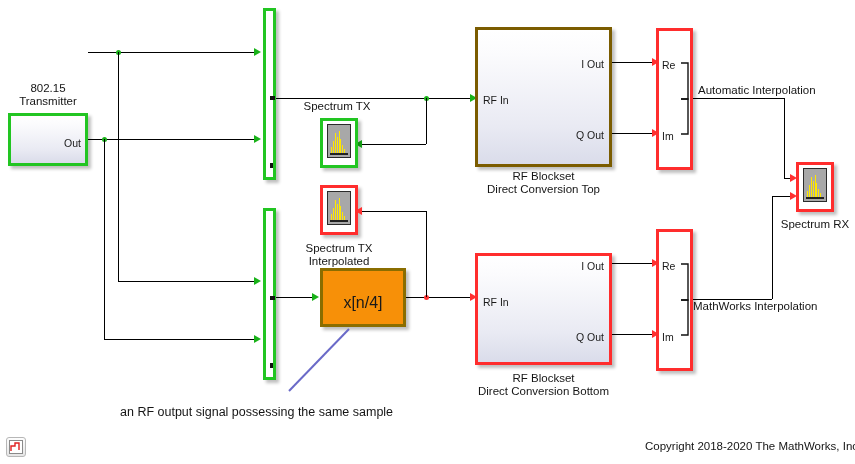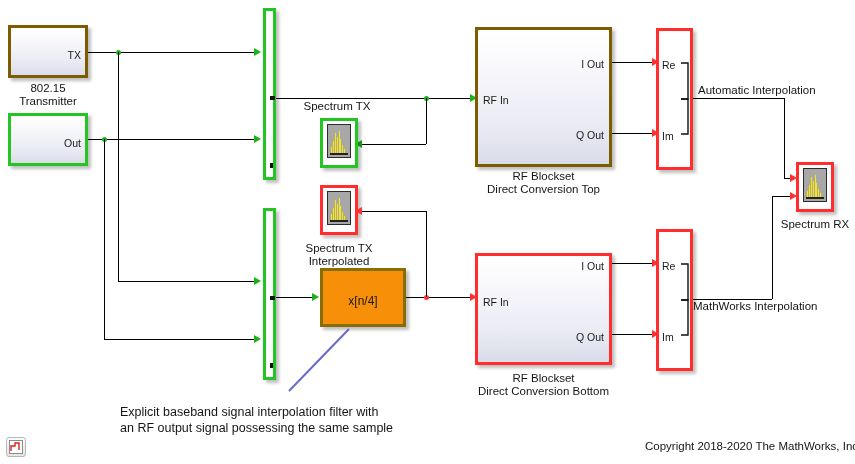--- a/index.html
+++ b/index.html
@@ -43,20 +43,21 @@
     text-align:center;
     line-height:12.5px;
     white-space:pre-line;
   }
   .annot{
     position:absolute;
     font-size:11.5px;
     color:#151515;
     line-height:12.5px;
     white-space:nowrap;
+    text-align:right;
   }
   .annot.big{font-size:12.5px;line-height:16px;}
 
   
   .wire{position:absolute;}
   .wire.h{height:0;border-top:1.6px solid;}
   .wire.v{width:0;border-left:1.6px solid;}
   .g{border-color:#19b219;}
   .r{border-color:#ff3030;}
 
@@ -115,23 +116,20 @@
     border:1px solid #b7b7b7;border-radius:3px;
     background:linear-gradient(180deg,#fdfdfd,#e6e6e6);
   }
   .blue-line{position:absolute;}
 </style>
 </head>
 <body>
 
 <div id="canvas">
 
-  <div class="blk brown" style="left:8px;top:25px;width:80px;height:53px;">
-    <span class="port-label" style="right:4px;top:22px;">TX</span>
-  </div>
   <div class="blk-caption" style="left:0px;top:82px;width:96px;">802.15
 Transmitter</div>
 
   <div class="blk green" style="left:8px;top:113px;width:80px;height:53px;">
     <span class="port-label" style="right:4px;top:22px;">Out</span>
   </div>
 
   <div class="busbar" style="left:263px;top:8px;height:172px;">
     <span class="bus-tick" style="top:85px;"></span>
     <span class="bus-tick" style="top:152px;height:5px;width:3px;"></span>
@@ -197,21 +195,21 @@
       <span class="scope-axis"></span>
     </div>
   </div>
   <div class="blk-caption" style="left:291px;top:242px;width:96px;">Spectrum TX
 Interpolated</div>
 
   <div class="wire h g" style="left:276px;top:297px;width:38px;"></div>
   <div class="arrow g" style="left:312px;top:292.5px;"></div>
 
   <div class="blk orange" style="left:320px;top:268px;width:86px;height:59px;">
-    <span class="port-label" style="left:0;right:0;top:24px;text-align:center;font-size:12px;">x[n/4]</span>
+    <span class="port-label" style="left:0;right:0;top:24px;text-align:center;font-size:16px;">x[n/4]</span>
   </div>
 
   <div class="wire h r" style="left:406px;top:297px;width:66px;"></div>
   <div class="arrow r" style="left:470px;top:292.5px;"></div>
   <span class="junction r" style="left:424px;top:294.5px;"></span>
   <div class="wire v r" style="left:426px;top:211px;height:86px;"></div>
   <div class="wire h r" style="left:362px;top:211px;width:64px;"></div>
   <div class="arrow r" style="left:355px;top:206.5px;transform:scaleX(-1);"></div>
 
   <div class="blk brown" style="left:475px;top:27px;width:137px;height:140px;">
@@ -285,21 +283,20 @@
   <div class="wire h r" style="left:693px;top:299px;width:79px;"></div>
   <div class="wire v r" style="left:772px;top:196px;height:103px;"></div>
   <div class="wire h r" style="left:772px;top:196px;width:20px;"></div>
   <div class="arrow r" style="left:790px;top:191.5px;"></div>
 
   <svg class="blue-line" style="left:285px;top:325px;" width="70" height="70">
     <line x1="64" y1="4" x2="4" y2="66" stroke="#6a6ac8" stroke-width="2"></line>
   </svg>
 
   <div class="annot big" style="left:120px;top:404px;">
-    <div>Explicit baseband signal interpolation filter with</div>
     <div>an RF output signal possessing the same sample</div>
   </div>
 
   <div class="annot" style="left:645px;top:440px;">Copyright 2018-2020 The MathWorks, Inc.</div>
 
   <div class="stlegend" style="left:6px;top:437px;width:20px;height:20px;">
     <svg width="18" height="18" style="position:absolute;left:0;top:0;">
       <rect x="2.5" y="2.5" width="13" height="13" fill="#ffffff" stroke="#8a8a8a" stroke-width="1"></rect>
       <polyline points="4,13 4,8 8,8 8,5 12,5 12,12" fill="none" stroke="#e02020" stroke-width="1.4"></polyline>
     </svg>

